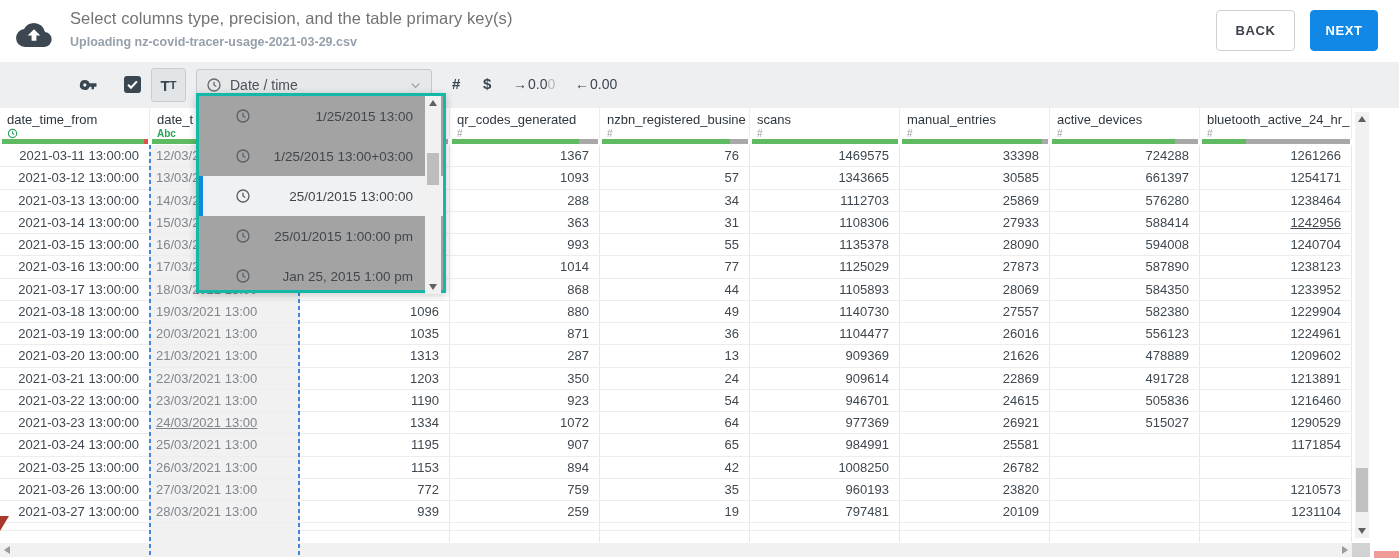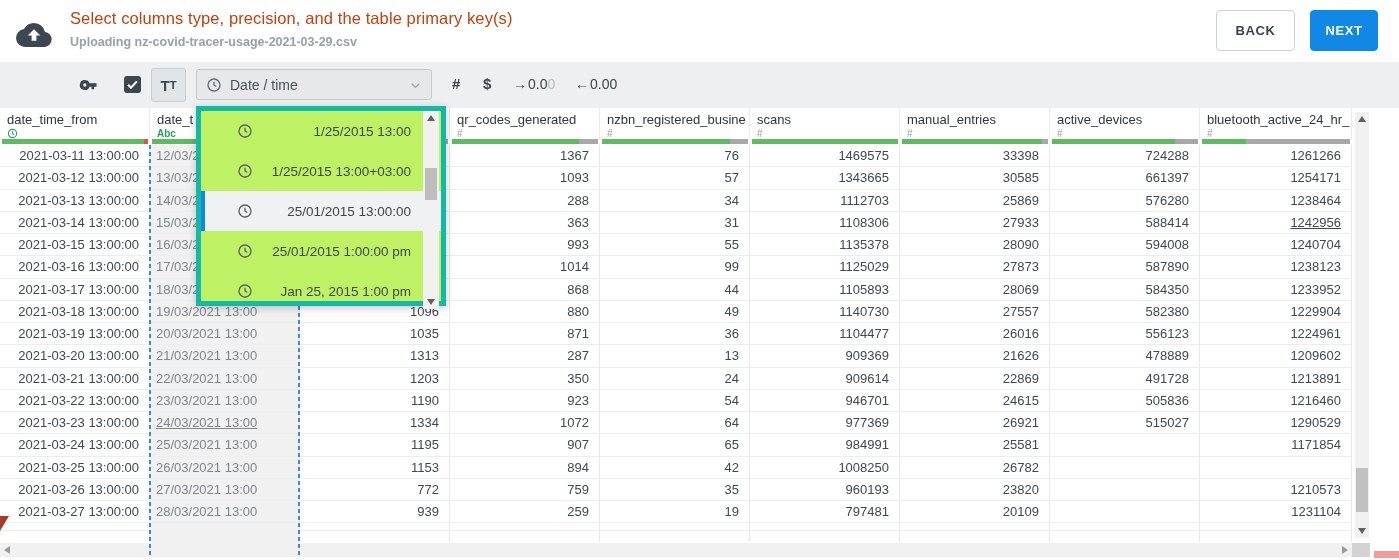--- a/index.html
+++ b/index.html
@@ -3,21 +3,21 @@
 <meta charset="utf-8">
 <style>
   * { margin:0; padding:0; box-sizing:border-box; }
   html,body { background:#fff; }
   body { font-family:"Liberation Sans", sans-serif; }
   .stage { position:relative; width:1399px; height:560px; background:#fff; overflow:hidden; }
 
   
   .app-header { position:absolute; left:0; top:0; width:1399px; height:62px; background:#fff; }
   .upload-icon { position:absolute; left:16px; top:20px; width:36px; height:30px; }
-  .page-title { position:absolute; left:70px; top:9px; font-size:16.5px; font-weight:500; color:#c2410c; letter-spacing:.1px; }
+  .page-title { position:absolute; left:70px; top:9px; font-size:16.5px; font-weight:500; color:#737373; letter-spacing:.1px; }
   .page-subtitle { position:absolute; left:70px; top:35px; font-size:12.5px; font-weight:700; color:#96a0ab; }
   .btn { position:absolute; top:10px; height:41px; border-radius:4px; font-size:13px; font-weight:700; letter-spacing:.6px;
          display:flex; align-items:center; justify-content:center; cursor:pointer; }
   .btn-back { right:104px; width:79px; background:#fff; border:1px solid #ccd1d6; color:#3c434a; }
   .btn-next { right:21px; width:68px; background:#1187e6; border:1px solid #1187e6; color:#fff; }
 
   
   .toolbar { position:absolute; left:0; top:62px; width:1399px; height:46px; background:#edeff1; }
   .tb-key { position:absolute; left:78px; top:13px; width:22px; height:20px; color:#3a4650; }
   .tb-check { position:absolute; left:124px; top:14px; width:17px; height:17px; background:#3a4650; border-radius:3px; }
@@ -76,22 +76,22 @@
   .hscroll { position:absolute; left:0; top:543px; width:1352px; height:14px; background:#f1f1f1; z-index:4; }
   .sb-arrow { position:absolute; width:0; height:0; }
   .arr-up   { left:3px; top:4px; border-left:4px solid transparent; border-right:4px solid transparent; border-bottom:6px solid #606060; }
   .arr-down { left:3px; bottom:4px; border-left:4px solid transparent; border-right:4px solid transparent; border-top:6px solid #606060; }
   .arr-left { left:4px; top:3px; border-top:4px solid transparent; border-bottom:4px solid transparent; border-right:6px solid #9a9a9a; }
   .arr-right{ right:4px; top:3px; border-top:4px solid transparent; border-bottom:4px solid transparent; border-left:6px solid #9a9a9a; }
   .sb-corner { position:absolute; left:1352px; top:543px; width:18px; height:14px; background:#d2d2d2; z-index:4; }
   .pink-bar { position:absolute; left:1374px; top:551px; width:25px; height:7px; background:#f19b98; z-index:5; }
 
   
-  .dd-panel { position:absolute; left:196px; top:106px; width:250px; height:200px; background:#bef264; z-index:20;
-              border:5px solid #14b8a6; box-shadow:0 2px 8px rgba(0,0,0,.22); }
+  .dd-panel { position:absolute; left:196px; top:93px; width:250px; height:200px; background:#a3a3a3; z-index:20;
+              border:3px solid #14b8a6; box-shadow:0 2px 8px rgba(0,0,0,.22); }
   .dd-item { position:relative; height:40px; display:flex; align-items:center; cursor:pointer; }
   .dd-item .clock { width:16px; height:16px; margin-left:36px; color:#5a6167; flex:none; }
   .dd-item .txt { flex:1; text-align:right; padding-right:30px; font-size:13.5px; color:#41474d; white-space:nowrap; }
   .dd-item.sel { background:#f0f1f2; }
   .dd-item.sel::before { content:""; position:absolute; left:0; top:0; bottom:0; width:4px; background:#1187e6; }
   .dd-scroll { position:absolute; right:2px; top:0; width:16px; height:198px; background:#f1f1f1; }
   .dd-scroll .thumb { position:absolute; left:2px; top:57px; width:12px; height:32px; background:#bdbdbd; }
   .dd-scroll .arr-up { left:4px; }
   .dd-scroll .arr-down { left:4px; }
   svg { display:block; }
@@ -299,21 +299,21 @@
           <div class="g-cell r" style="width: 150px;">1135378</div>
           <div class="g-cell r" style="width: 150px;">28090</div>
           <div class="g-cell r" style="width: 150px;">594008</div>
           <div class="g-cell r" style="width: 152px;">1240704</div>
         </div>
         <div class="g-row">
           <div class="g-cell r" style="width: 150px;">2021-03-16 13:00:00</div>
           <div class="g-cell l selcol" style="width: 150px;">17/03/2021 13:00</div>
           <div class="g-cell r" style="width: 150px;"></div>
           <div class="g-cell r" style="width: 150px;">1014</div>
-          <div class="g-cell r" style="width: 150px;">99</div>
+          <div class="g-cell r" style="width: 150px;">77</div>
           <div class="g-cell r" style="width: 150px;">1125029</div>
           <div class="g-cell r" style="width: 150px;">27873</div>
           <div class="g-cell r" style="width: 150px;">587890</div>
           <div class="g-cell r" style="width: 152px;">1238123</div>
         </div>
         <div class="g-row">
           <div class="g-cell r" style="width: 150px;">2021-03-17 13:00:00</div>
           <div class="g-cell l selcol" style="width: 150px;">18/03/2021 13:00</div>
           <div class="g-cell r" style="width: 150px;"></div>
           <div class="g-cell r" style="width: 150px;">868</div>

